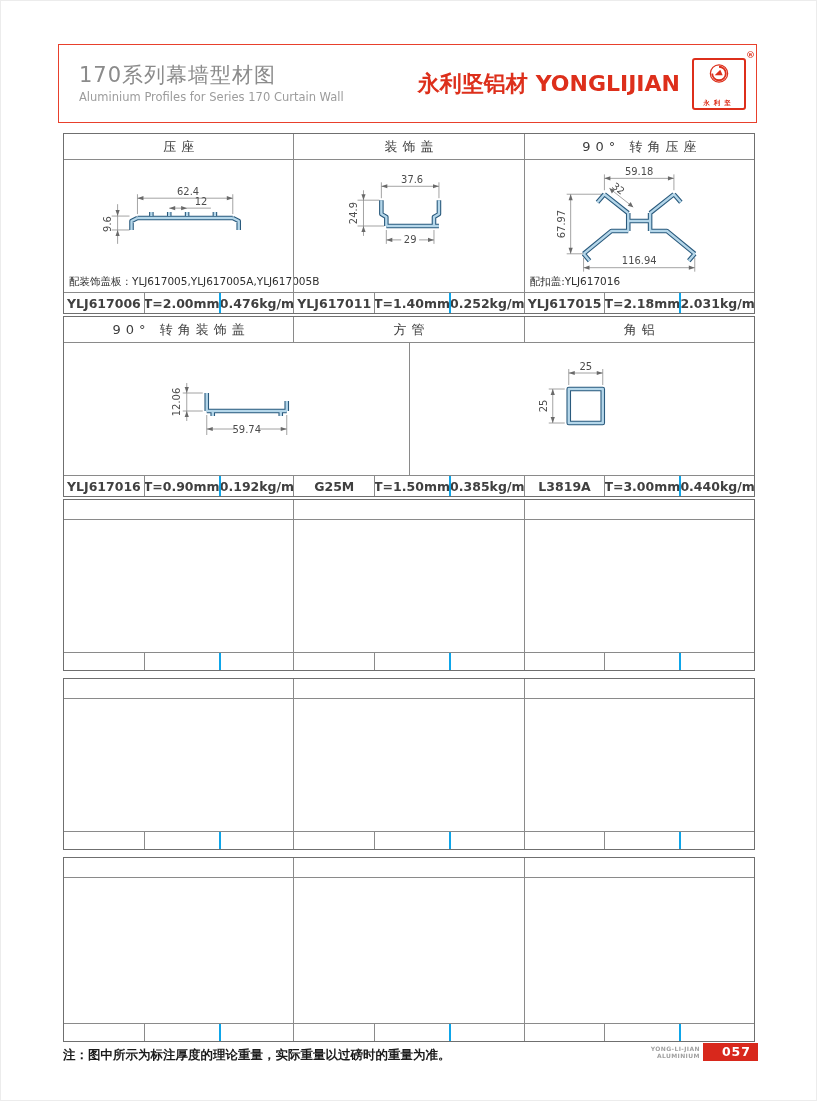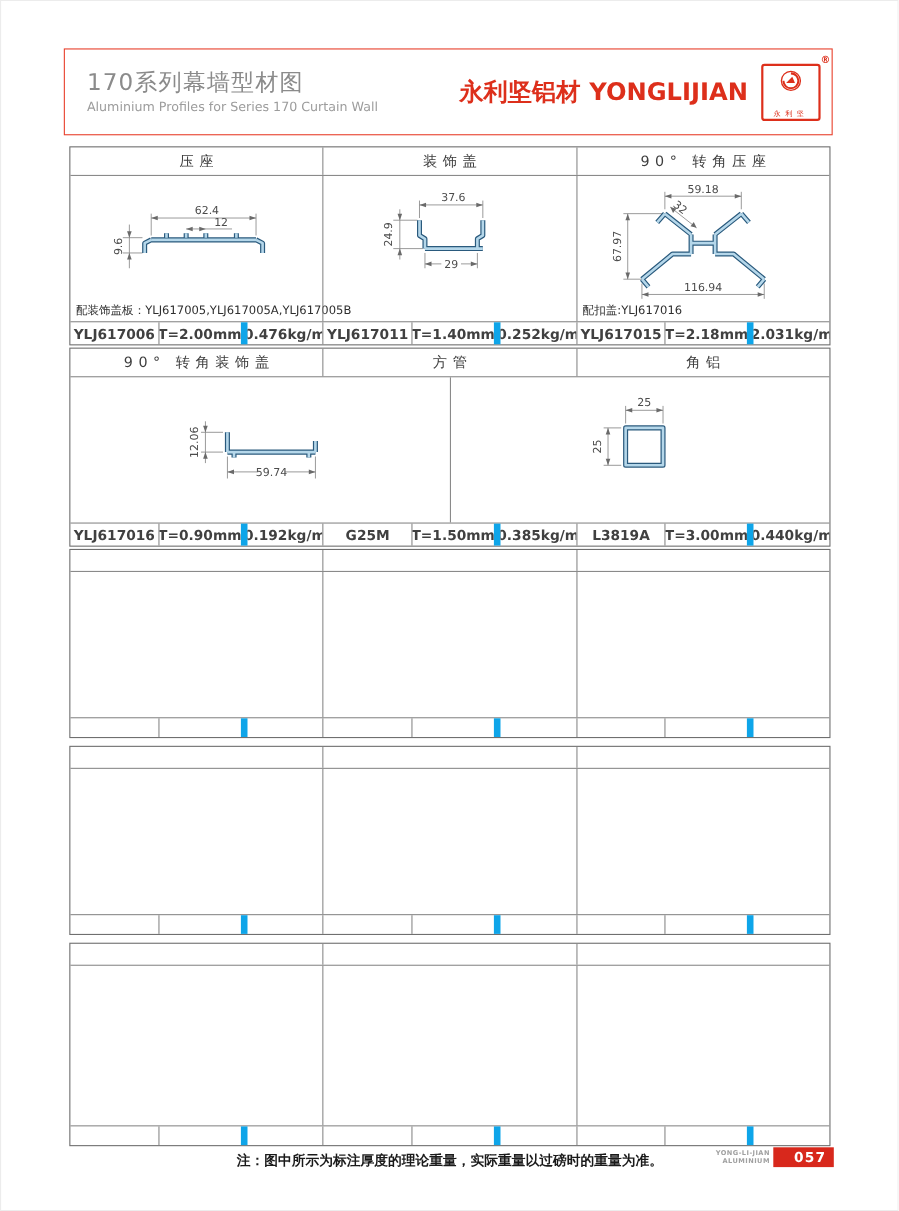--- a/index.html
+++ b/index.html
@@ -12,56 +12,56 @@
        padding:0 10px 0 20px;background:#fff;}
   .title-cn{font-size:21px;color:#8b8b8b;letter-spacing:1px;line-height:1.15;}
   .title-en{font-size:11.5px;color:#9c9c9c;margin-top:3px;text-align:right;}
   .hdr-right{display:flex;align-items:center;}
   .brand{color:#dd2f1b;font-weight:bold;font-size:22px;white-space:nowrap;}
   .brand .cn{margin-right:8px;}
   .logo{position:relative;width:54px;height:52px;border:2px solid #dd2f1b;border-radius:3px;margin-left:12px;
         display:flex;flex-direction:column;align-items:center;padding-top:3px;box-sizing:border-box;}
   .reg{position:absolute;top:-10px;right:-11px;color:#dd2f1b;font-size:9px;font-weight:bold;}
   .logo svg{width:30px;height:30px;}
-  .logo-chars{font-size:6.5px;color:#dd2f1b;letter-spacing:4px;margin-top:15px;white-space:nowrap;}
+  .logo-chars{font-size:6.5px;color:#dd2f1b;letter-spacing:4px;margin-top:15px;white-space:nowrap;font-weight:bold;}
 
   
   .sec{position:absolute;left:63px;width:692px;box-sizing:border-box;border:1px solid #6f6f6f;background:#fff;}
   .t1{top:133px;} .t2{top:316px;}
   .e1{top:499px;} .e2{top:678px;} .e3{top:857px;}
   .row3{display:flex;}
   .row3>*{flex:1 1 0;box-sizing:border-box;min-width:0;}
   .row3>*+*{border-left:1px solid #8a8a8a;}
   .thead{height:25px;border-bottom:1px solid #8a8a8a;}
   .th{display:flex;align-items:center;justify-content:center;font-size:13px;color:#3d3d3d;
       letter-spacing:5px;padding-left:5px;white-space:nowrap;}
   .draw{height:132px;position:relative;}
   .draw svg{position:absolute;left:0;top:0;width:100%;height:100%;}
   .cellnote{position:absolute;left:5px;bottom:3px;font-size:10.5px;color:#2e2e2e;white-space:nowrap;}
   .trow{border-top:1px solid #8a8a8a;height:20px;}
   .spec{display:flex;height:100%;}
   .spec>span{display:flex;align-items:center;justify-content:center;font-size:12.5px;color:#404040;
              box-sizing:border-box;overflow:hidden;white-space:nowrap;font-weight:bold;}
   .spec>span:nth-child(1){flex:0 0 34.8%;}
   .spec>span:nth-child(2){flex:0 0 32.6%;border-left:1px solid #8a8a8a;}
-  .spec>span:nth-child(3){flex:1 1 auto;border-left:6px solid #0ea5e9;}
+  .spec>span:nth-child(3){flex:1 1 auto;border-left:2px solid #0ea5e9;}
   .ehead{height:19px;border-bottom:1px solid #8a8a8a;}
   .ebody{height:132px;}
   .e3 .ebody{height:145px;}
   .efoot{border-top:1px solid #8a8a8a;height:17px;}
 
   
   .pf-d{stroke:#2a5a7d;stroke-width:4.6;fill:none;stroke-linejoin:round;stroke-linecap:butt;}
   .pf-l{stroke:#b5d7ea;stroke-width:2.4;fill:none;stroke-linejoin:round;stroke-linecap:butt;}
   .dl{stroke:#8c8c8c;stroke-width:0.8;fill:none;}
   .ar{fill:#6a6a6a;}
   .dt{font-size:10px;fill:#4c4c4c;font-family:"DejaVu Sans","Liberation Sans",sans-serif;}
 
   
-  .note-line{position:absolute;top:1047px;left:63px;width:692px;text-align:center;
+  .note-line{position:absolute;top:1047px;left:63px;width:692px;
              font-size:12.5px;color:#1a1a1a;font-weight:bold;}
   .pagemark{position:absolute;top:1043px;right:59px;display:flex;align-items:center;}
   .pm-text{font-size:6px;color:#a0a0a0;text-align:right;line-height:1.25;letter-spacing:0.4px;margin-right:3px;font-weight:bold;}
   .pm-num{background:#d8281c;color:#fff;font-size:12.5px;font-weight:bold;padding:1px 7px 2px 19px;letter-spacing:1px;}
 </style>
 </head>
 <body>
 
 <div class="page">
 

